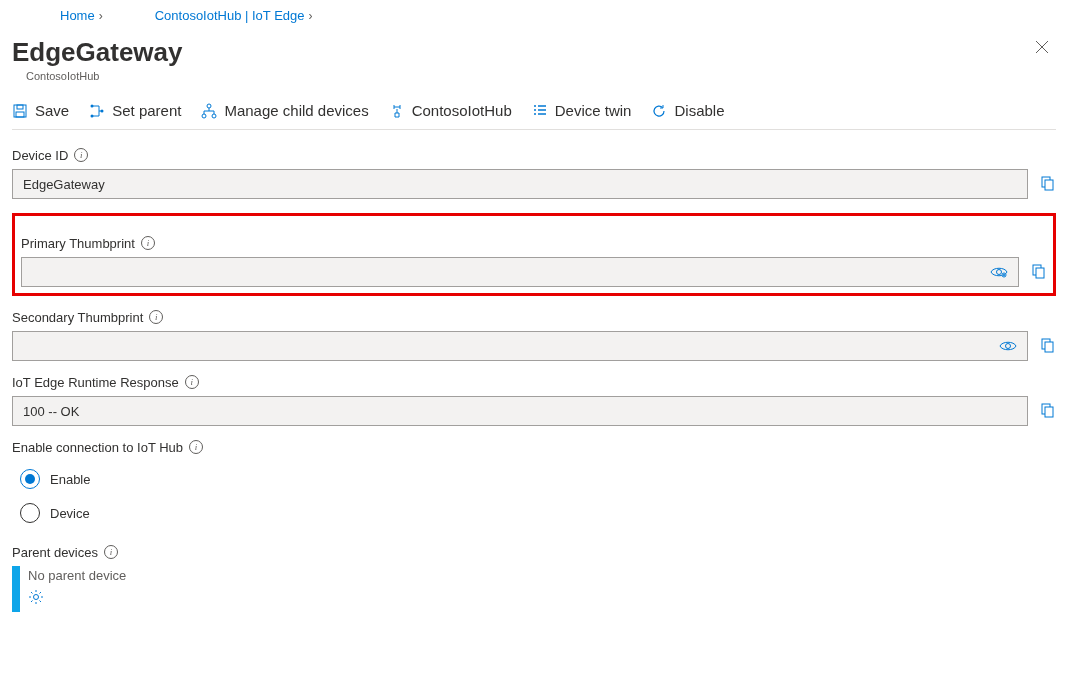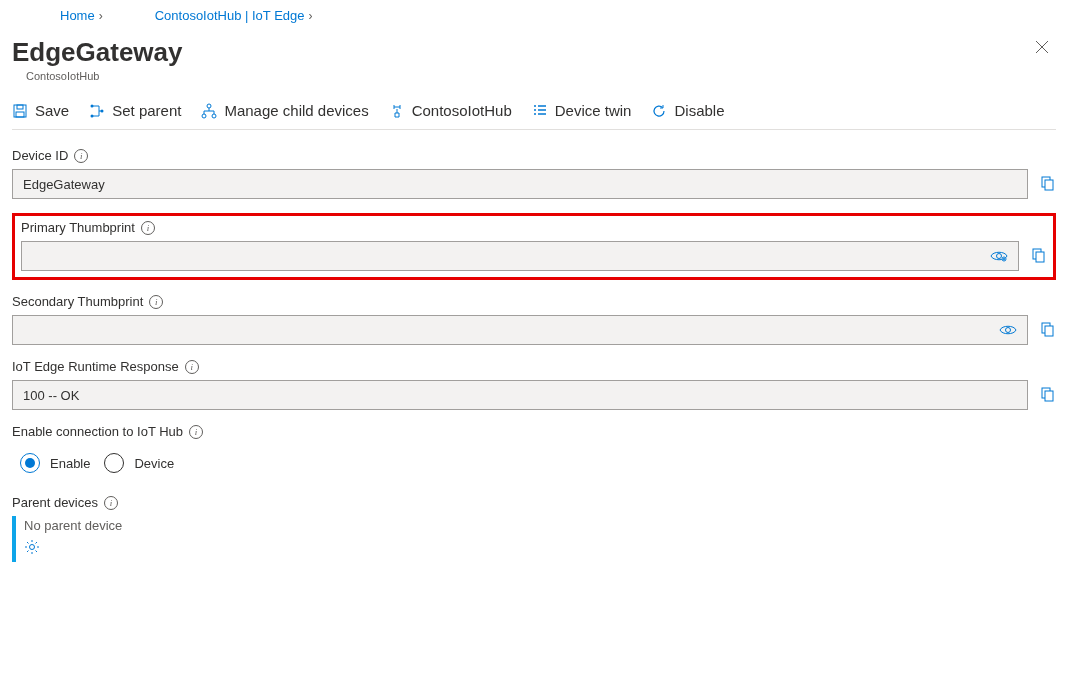--- a/index.html
+++ b/index.html
@@ -22,47 +22,47 @@
   .toolbar {
     display: flex; align-items: center; gap: 20px;
     border-bottom: 1px solid #e1dfdd; padding: 6px 0 10px 0; margin-bottom: 18px;
   }
   .toolbar-btn {
     display: inline-flex; align-items: center; gap: 7px;
     color: #323130; cursor: pointer; font-size: 15px;
   }
   .toolbar-btn svg { width: 16px; height: 16px; color: #0078d4; }
   .field { margin-bottom: 14px; }
-  .field-label { display: flex; align-items: flex-end; gap: 6px; margin-bottom: 6px; font-size: 13px; color: #323130; }
+  .field-label { display: flex; align-items: flex-start; gap: 6px; margin-bottom: 6px; font-size: 13px; color: #323130; }
   .info-icon {
     display: inline-flex; align-items: center; justify-content: center;
     width: 14px; height: 14px; border: 1px solid #605e5c; border-radius: 50%;
     font-size: 9px; color: #605e5c; font-style: italic; font-family: serif; cursor: pointer;
   }
   .field-row { display: flex; align-items: center; gap: 10px; }
   .field-input {
     flex: 1; height: 30px; padding: 4px 10px;
     background: #f3f2f1; border: 1px solid #a19f9d;
     font-size: 13px; color: #323130;
     display: flex; align-items: center; justify-content: space-between;
   }
   .field-input.readonly { background: #f3f2f1; }
   .copy-btn { width: 18px; height: 18px; display: inline-flex; align-items:center; justify-content:center; cursor: pointer; color: #0078d4; }
   .eye-btn { width: 18px; height: 18px; display: inline-flex; align-items:center; justify-content:center; cursor: pointer; color: #0078d4; margin-left: auto;}
-  .highlight-box { border: 3px solid #e60000; padding: 4px 6px 6px 6px; margin-bottom: 14px; }
-  .radio-group { display: flex; flex-direction: row; gap: 14px; margin: 14px 0 22px 8px; }
+  .highlight-box { border: 3px solid #e60000; padding: 20px 6px 6px 6px; margin-bottom: 14px; }
+  .radio-group { display: flex; flex-direction: column; gap: 14px; margin: 14px 0 22px 8px; }
   .radio-opt { display: flex; align-items: center; gap: 10px; cursor: pointer; }
   .radio-outer {
     width: 20px; height: 20px; border-radius: 50%;
     border: 1px solid #323130; display:flex; align-items:center; justify-content:center;
   }
   .radio-opt.selected .radio-outer { border: 1px solid #0078d4; }
   .radio-inner { width: 10px; height: 10px; border-radius: 50%; background: #0078d4; display:none;}
   .radio-opt.selected .radio-inner { display:block; }
-  .parent-box { border-left: 4px solid #0ea5e9; padding: 2px 0 4px 8px; margin-top: 4px;}
+  .parent-box { border-left: 8px solid #0ea5e9; padding: 2px 0 4px 8px; margin-top: 4px;}
   .parent-none { color: #605e5c; margin-bottom: 6px; }
   .gear-btn { color: #0078d4; cursor:pointer; display:inline-flex;}
   svg { flex-shrink: 0; }
 </style>
 </head>
 <body>
 
 <div class="breadcrumb">
   <a>Home</a>
   <span class="sep">›</span>

